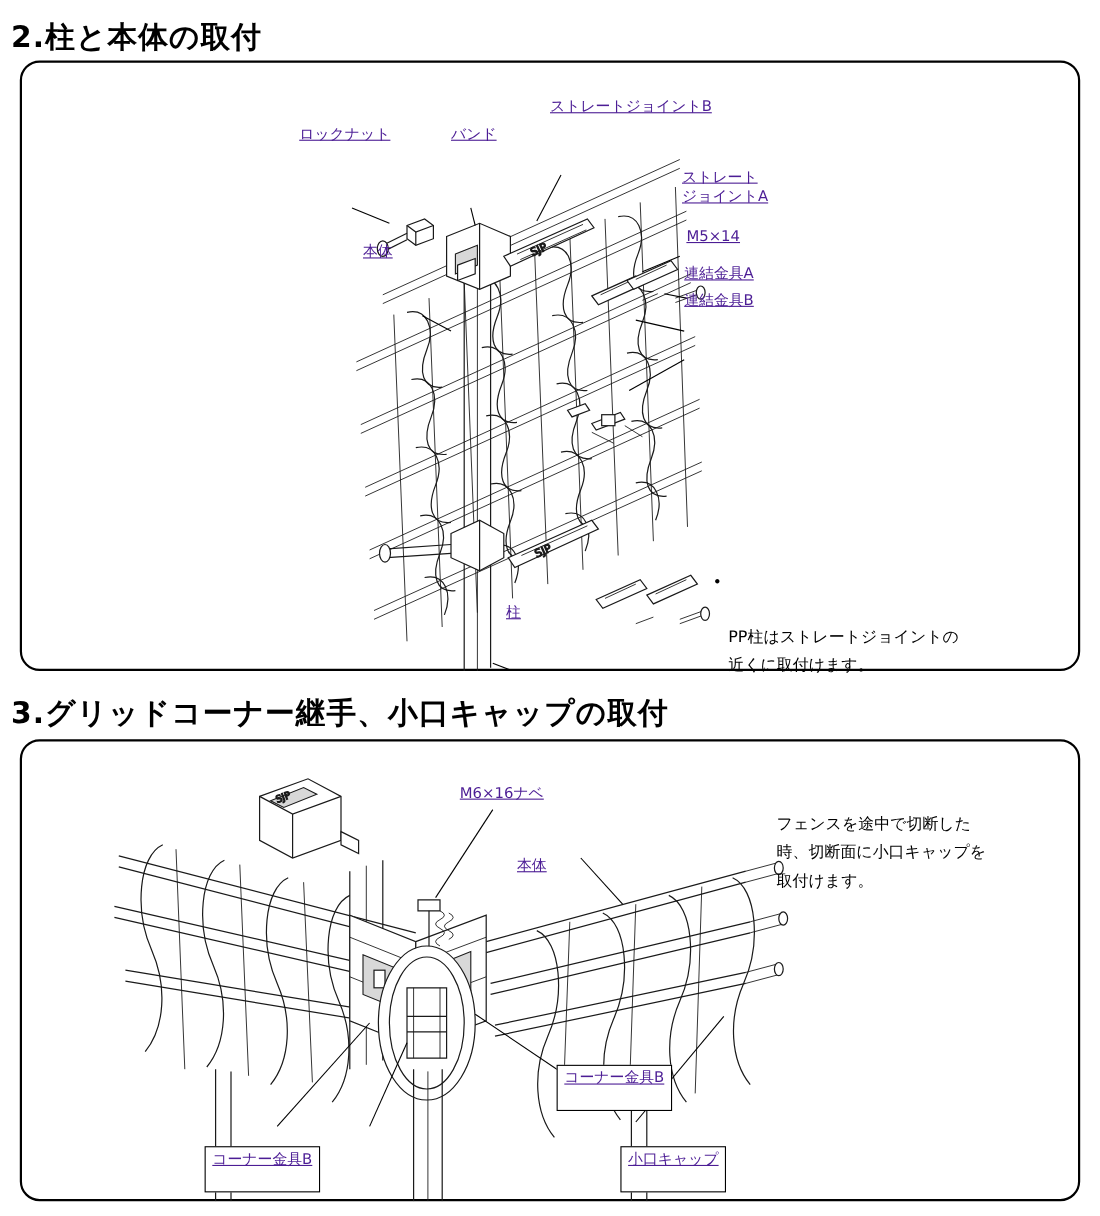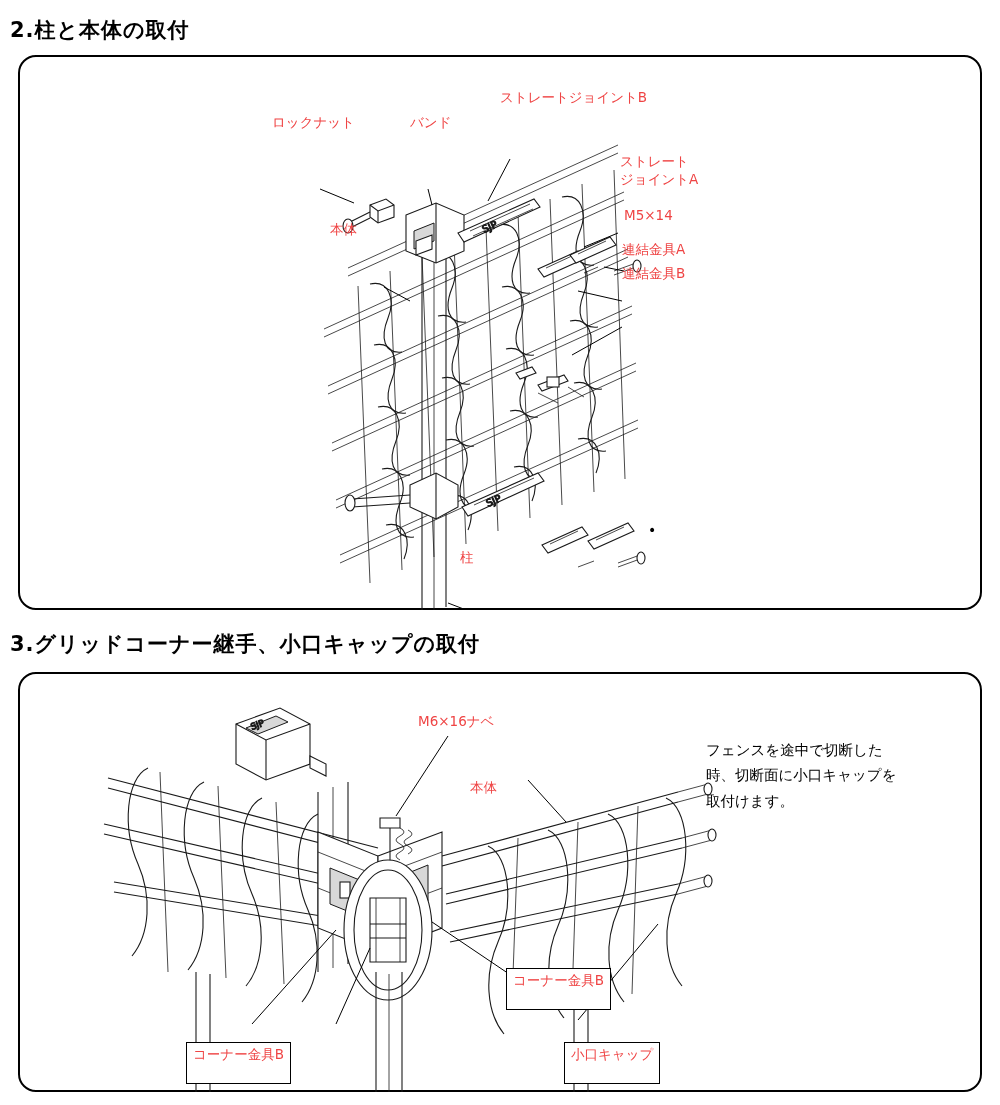--- a/index.html
+++ b/index.html
@@ -18,21 +18,21 @@
   .page {
     position: absolute;
     inset: 0;
   }
 
   
   .section-heading {
     position: absolute;
     font-family: "DejaVu Sans", sans-serif;
     font-weight: bold;
-    font-size: 21px;
+    font-size: 27px;
     letter-spacing: 1px;
     color: #000;
     white-space: nowrap;
   }
   #heading-2 { left: 10px; top: 16px; }
   #heading-3 { left: 10px; top: 630px; }
 
   
   .panel {
     position: absolute;
@@ -43,22 +43,23 @@
   }
   #panel-2 { left: 18px; top: 55px; width: 964px; height: 555px; }
   #panel-3 { left: 18px; top: 672px; width: 964px; height: 420px; }
 
   
   .label {
     position: absolute;
     font-family: "DejaVu Sans", sans-serif;
     font-size: 13.5px;
     line-height: 1.35;
-    color: #ef4444;
+    color: #4c1d95;
     white-space: nowrap;
+    text-decoration: underline;
   }
 
   
   .label.boxed {
     border: 1px solid #000;
     padding: 2px 6px 20px 6px;
     background: #fff;
   }
 
   
@@ -248,20 +249,22 @@
   <div class="label" style="left:620px; top:152px; white-space:pre-line;">ストレート
 ジョイントA</div>
   <div class="label" style="left:624px; top:206px;">M5×14</div>
   <div class="label" style="left:622px; top:240px;">連結金具A</div>
   <div class="label" style="left:622px; top:264px;">連結金具B</div>
   <div class="label" style="left:330px; top:220px;">本体</div>
   <div class="label" style="left:460px; top:548px;">柱</div>
 
   <div class="note" style="left:662px; top:517px;">
     <span class="bullet">•</span>
+    <span>PP柱はストレートジョイントの
+近くに取付けます。</span>
   </div>
 
   <div class="section-heading" id="heading-3">3.グリッドコーナー継手、小口キャップの取付</div>
 
   <div class="panel" id="panel-3"></div>
 
   <div class="drawing" id="drawing-3">
     <svg width="964" height="420" viewBox="0 0 964 420">
       <g class="ln">
 

